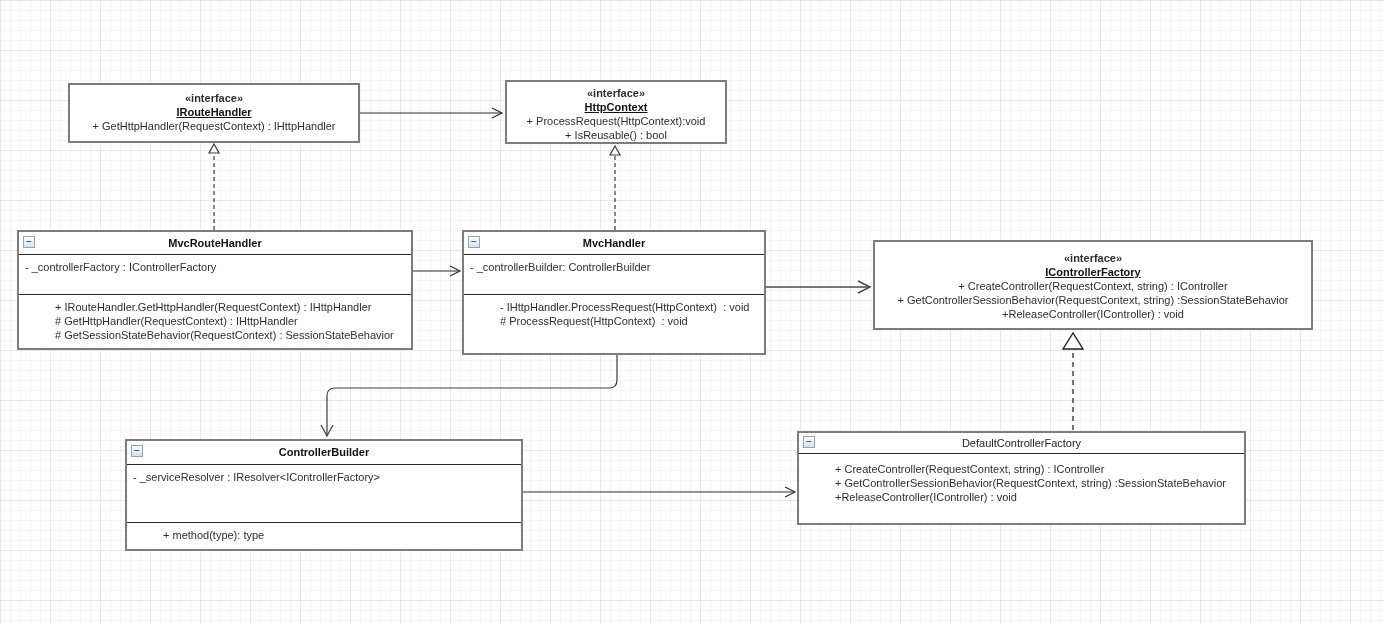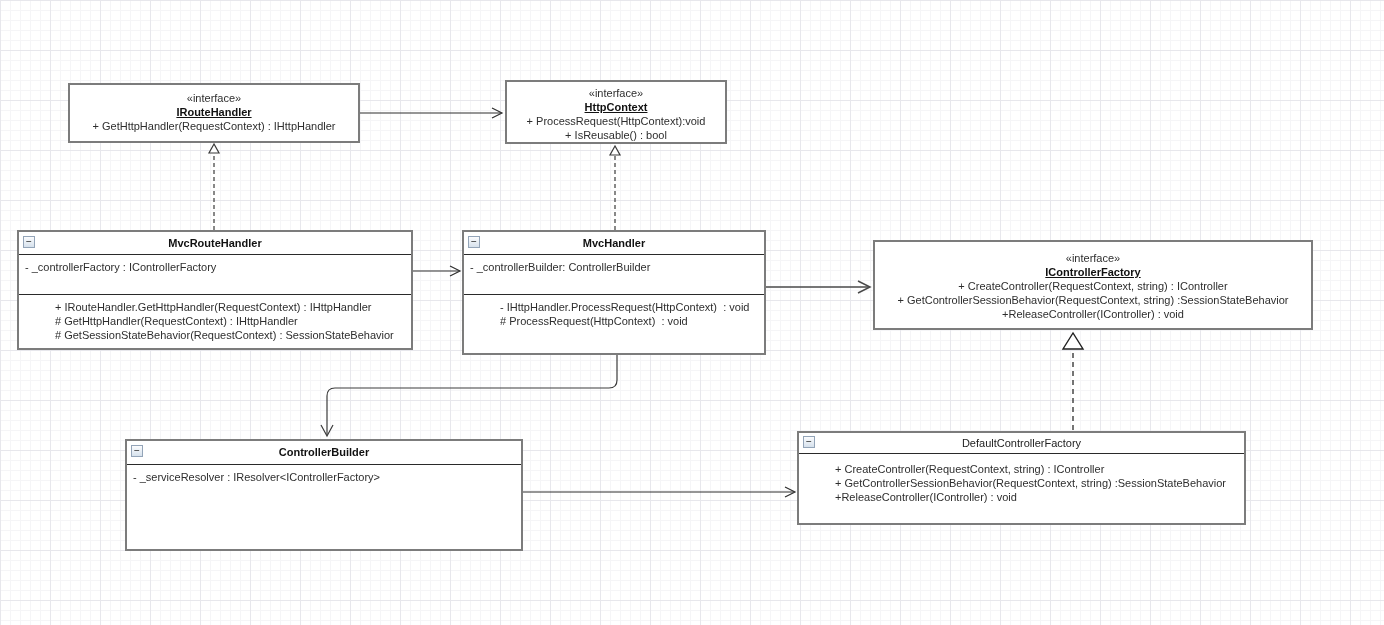--- a/index.html
+++ b/index.html
@@ -18,21 +18,21 @@
   }
   .box{
     position:absolute;
     background:#ffffff;
     border:2px solid #7c7c7c;
     box-sizing:border-box;
     font-size:11px;
     color:#2e2e2e;
   }
   .iface{text-align:center;}
-  .stereo{line-height:14px;}
+  .stereo{line-height:14px;font-weight:bold;}
   .iface-title{font-weight:bold;line-height:14px;color:#111;text-decoration:underline;}
   .member{white-space:pre;line-height:14px;}
   .center{text-align:center;}
   .hdr{
     position:relative;
     text-align:center;
     border-bottom:1px solid #2a2a2a;
     box-sizing:border-box;
   }
   .cls-title{font-weight:bold;color:#111;}
@@ -150,20 +150,23 @@
   </div>
 
   <div class="box cls" style="left:125px;top:439px;width:398px;height:112px">
     <div class="hdr" style="height:24px;line-height:23px">
       <span class="collapse"><span>−</span></span>
       <span class="cls-title">ControllerBuilder</span>
     </div>
     <div class="sect attrs" style="height:57px">
       <div class="member">- _serviceResolver : IResolver&lt;IControllerFactory&gt;</div>
     </div>
+    <div class="sect methods" style="height:27px">
+      <div class="member">+ method(type): type</div>
+    </div>
   </div>
 
   <div class="box cls" style="left:797px;top:431px;width:449px;height:94px">
     <div class="hdr" style="height:21px;line-height:20px">
       <span class="collapse" style="top:3px"><span>−</span></span>
       <span class="cls-title plain">DefaultControllerFactory</span>
     </div>
     <div class="sect methods" style="height:71px;border-top:none;padding-top:8px">
       <div class="member">+ CreateController(RequestContext, string) : IController</div>
       <div class="member">+ GetControllerSessionBehavior(RequestContext, string) :SessionStateBehavior</div>

